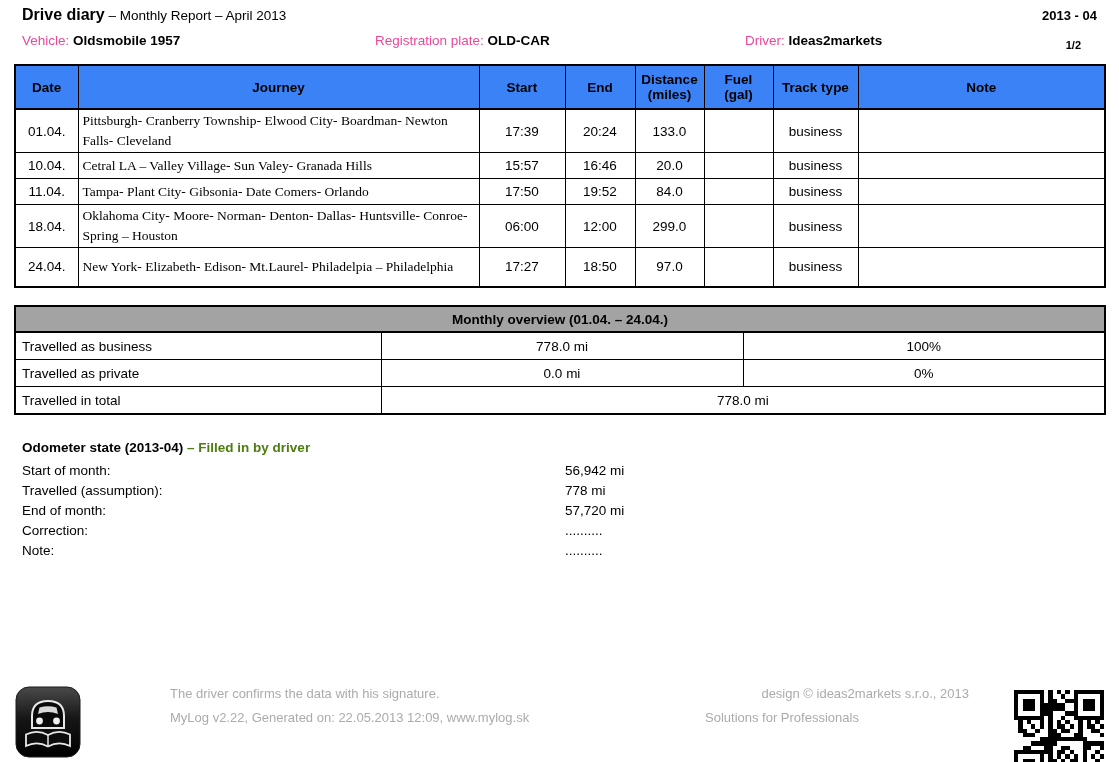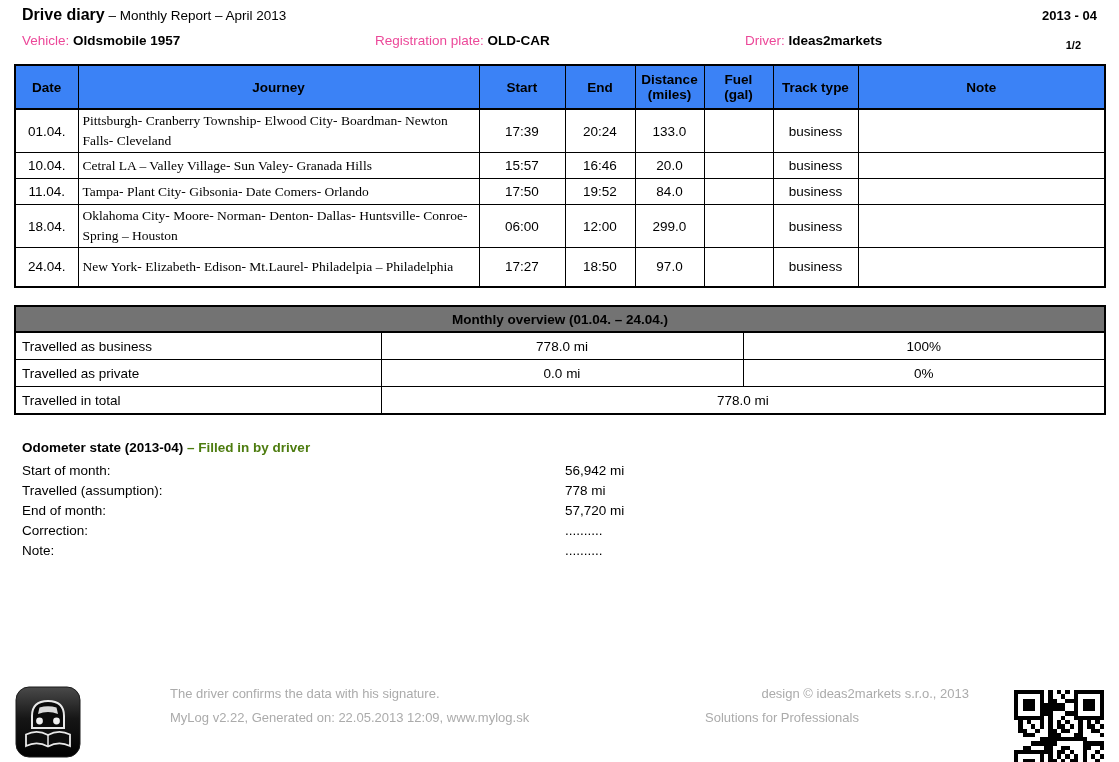--- a/index.html
+++ b/index.html
@@ -32,21 +32,21 @@
   table.trips td.c{text-align:center;}
   table.trips tr.r2{height:39px;margin-left:10px;} table.trips tr.r1{height:26px;}
   table.trips td.journey{line-height:20px;font-family:Liberation Serif, serif;}
   
   table.overview{
     position:absolute;top:305px;left:14px;width:1090px;
     border-collapse:collapse;table-layout:fixed;border:2px solid #000;
   }
   table.overview td{border:1px solid #000;font-size:13.5px;height:26px;padding:0 6px;}
   table.overview td.head{
-    background:#737373;font-weight:bold;text-align:center;height:24px;border-bottom:2px solid #000;
+    background:#a3a3a3;font-weight:bold;text-align:center;height:24px;border-bottom:2px solid #000;
   }
   table.overview td.c{text-align:center;}
   
   .section{position:absolute;left:22px;width:720px;font-size:13.5px;}
   .section .sec-title{font-weight:bold;font-size:13.5px;margin-bottom:6px;}
   .sec-title .note{color:#4d7c0f;}
   .kv{position:relative;height:20px;line-height:20px;}
   .kv .v{position:absolute;left:543px;top:0;}
   .sec-odometer{top:440px;} .sec-fuel{top:576px;}
   

